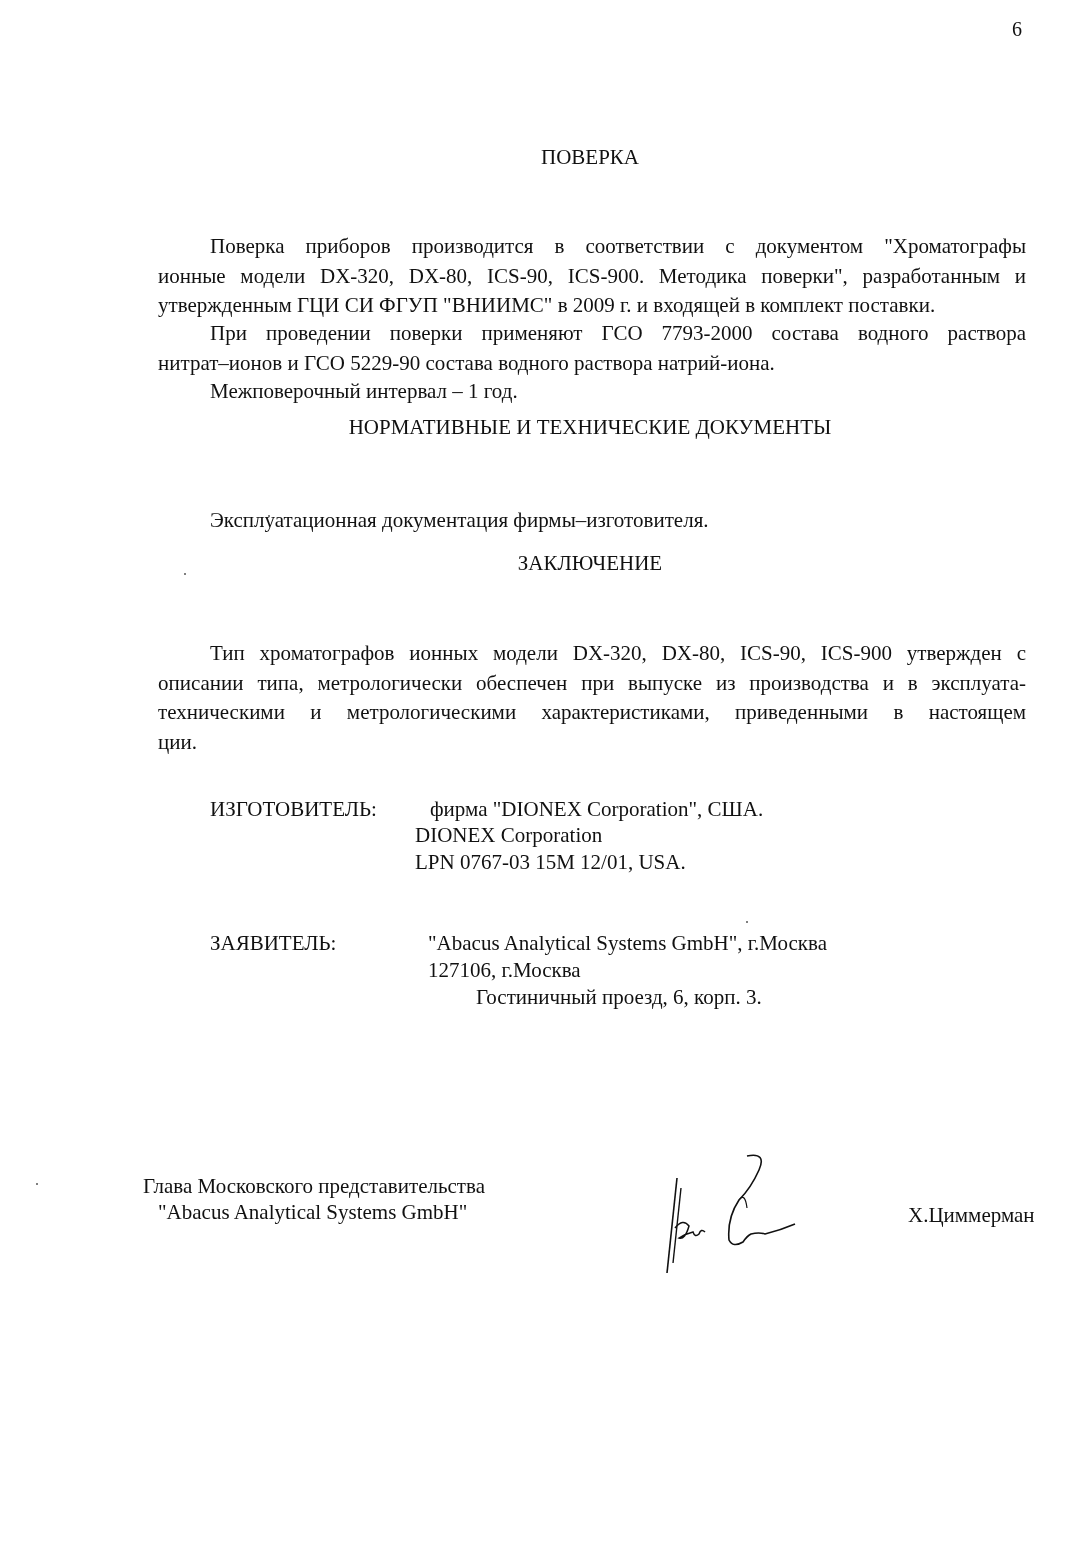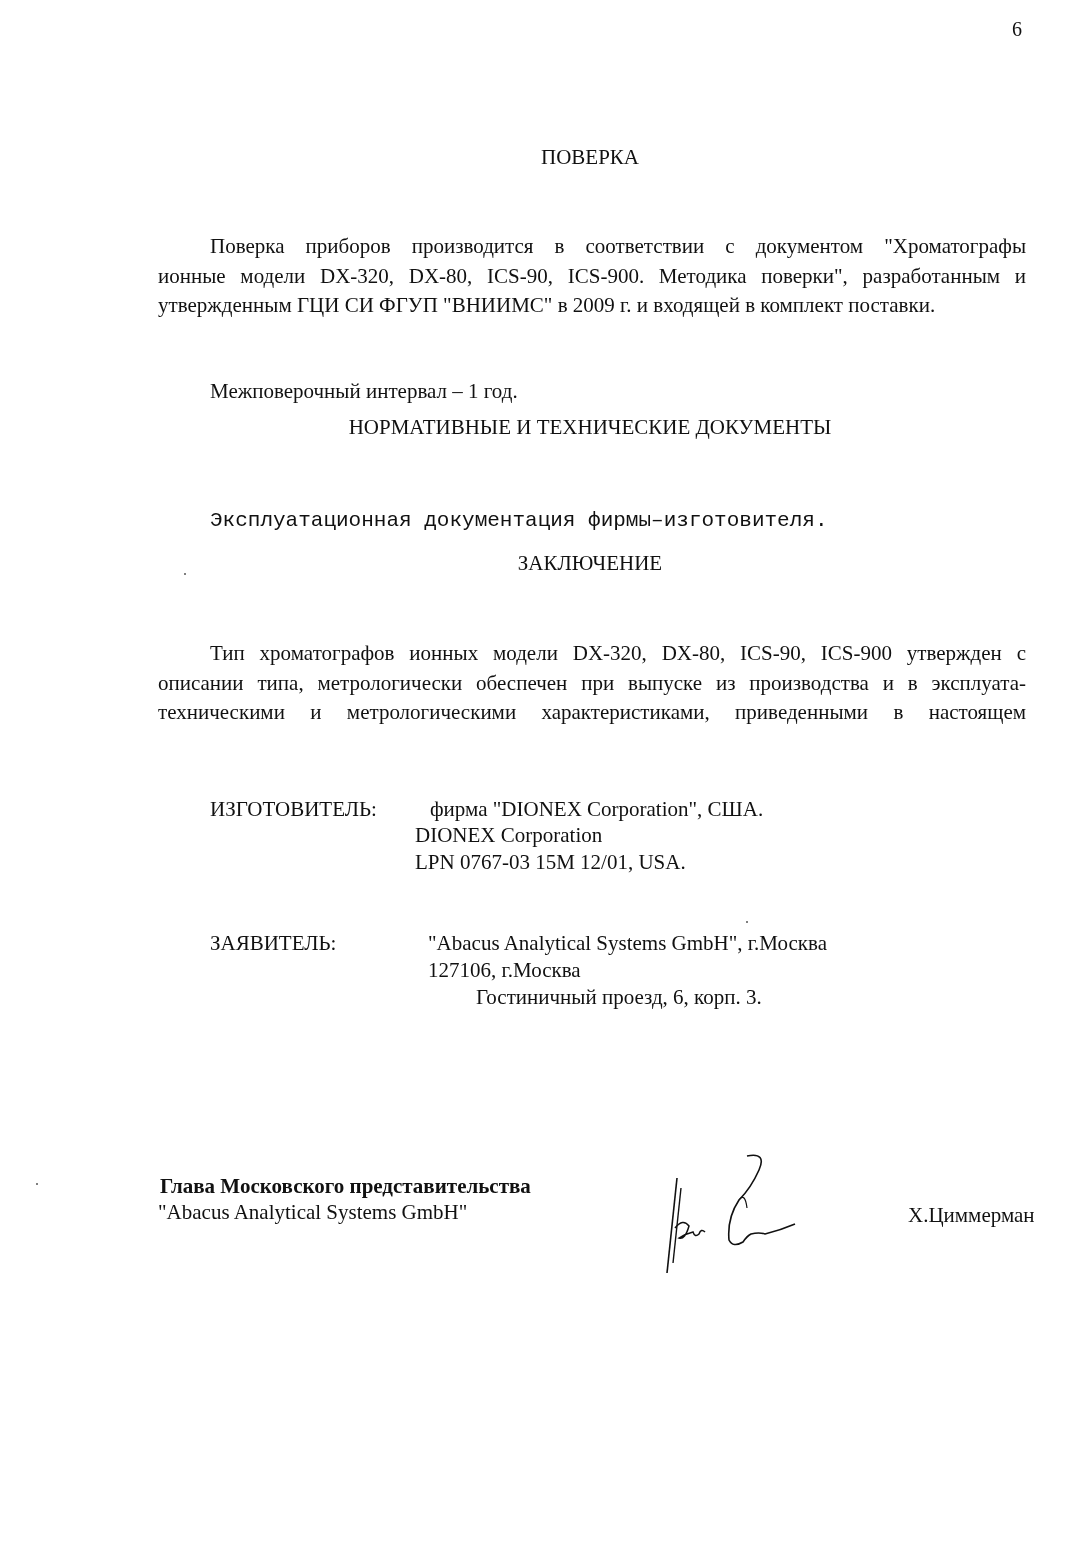--- a/index.html
+++ b/index.html
@@ -29,49 +29,52 @@
 
 <div class="abs heading" style="top:145px;">ПОВЕРКА</div>
 
 <div class="para" style="top:196px;">
   <span class="line indent">Поверка приборов производится в соответствии с документом "Хроматографы</span>
   <span class="line">ионные модели DX-320, DX-80, ICS-90, ICS-900. Методика поверки", разработанным и</span>
   <span class="line last">утвержденным ГЦИ СИ ФГУП "ВНИИМС" в 2009 г. и входящей в комплект поставки.</span>
 </div>
 
 <div class="para" style="top:283px;">
+  <span class="line indent">При проведении поверки применяют ГСО 7793-2000 состава водного раствора</span>
+  <span class="line last">нитрат–ионов и ГСО 5229-90 состава водного раствора натрий-иона.</span>
 </div>
 
 <div class="para" style="top:341px;">
   <span class="line indent last">Межповерочный интервал – 1 год.</span>
 </div>
 
 <div class="abs heading" style="top:415px;">НОРМАТИВНЫЕ И ТЕХНИЧЕСКИЕ ДОКУМЕНТЫ</div>
-<div class="para" style="top:470px;font-family:Liberation Mono, monospace;">
+<div class="para" style="top:470px;">
   <span class="line indent last">Эксплуатационная документация фирмы–изготовителя.</span>
 </div>
 
 <div class="abs heading" style="top:551px;">ЗАКЛЮЧЕНИЕ</div>
 <div class="para" style="top:603px;">
   <span class="line indent">Тип хроматографов ионных модели DX-320, DX-80, ICS-90, ICS-900 утвержден с</span>
   <span class="line">описании типа, метрологически обеспечен при выпуске из производства и в эксплуата-</span>
   <span class="line">техническими и метрологическими характеристиками, приведенными в настоящем</span>
+  <span class="line last">ции.</span>
 </div>
 
 <div class="abs" style="left:210px; top:797px;">ИЗГОТОВИТЕЛЬ:</div>
 <div class="abs" style="left:430px; top:797px;">фирма "DIONEX Corporation", США.</div>
 <div class="abs" style="left:415px; top:823px;">DIONEX Corporation</div>
 <div class="abs" style="left:415px; top:850px;">LPN 0767-03 15M 12/01, USA.</div>
 
 <div class="abs" style="left:210px; top:931px;">ЗАЯВИТЕЛЬ:</div>
 <div class="abs" style="left:428px; top:931px;">"Abacus Analytical Systems GmbH", г.Москва</div>
 <div class="abs" style="left:428px; top:958px;">127106, г.Москва</div>
 <div class="abs" style="left:428px; top:985px;margin-left:48px;">Гостиничный проезд, 6, корп. 3.</div>
 
-<div class="abs" style="left:160px; top:1174px;font-weight:bold;">Глава Московского представительства</div>
+<div class="abs" style="left:143px; top:1174px;">Глава Московского представительства</div>
 <div class="abs" style="left:158px; top:1200px;">"Abacus Analytical Systems GmbH"</div>
 
 <svg class="sig" viewBox="0 0 190 130">
   <path d="M22 30 L12 125" stroke="#111" stroke-width="1.6" fill="none"></path>
   <path d="M26 40 L18 115" stroke="#111" stroke-width="1.4" fill="none"></path>
   <path d="M20 80 Q28 70 34 78 Q30 92 24 90 Q30 86 38 84 Q40 90 44 86 Q46 80 50 84" stroke="#111" stroke-width="1.5" fill="none"></path>
   <path d="M92 8 Q112 4 104 22 Q96 40 84 52 Q72 70 74 92 Q78 100 88 94 Q92 88 96 86 Q104 84 110 86 Q126 82 140 76" stroke="#111" stroke-width="1.6" fill="none"></path>
   <path d="M84 52 Q90 44 92 60" stroke="#111" stroke-width="1.2" fill="none"></path>
 </svg>
 

